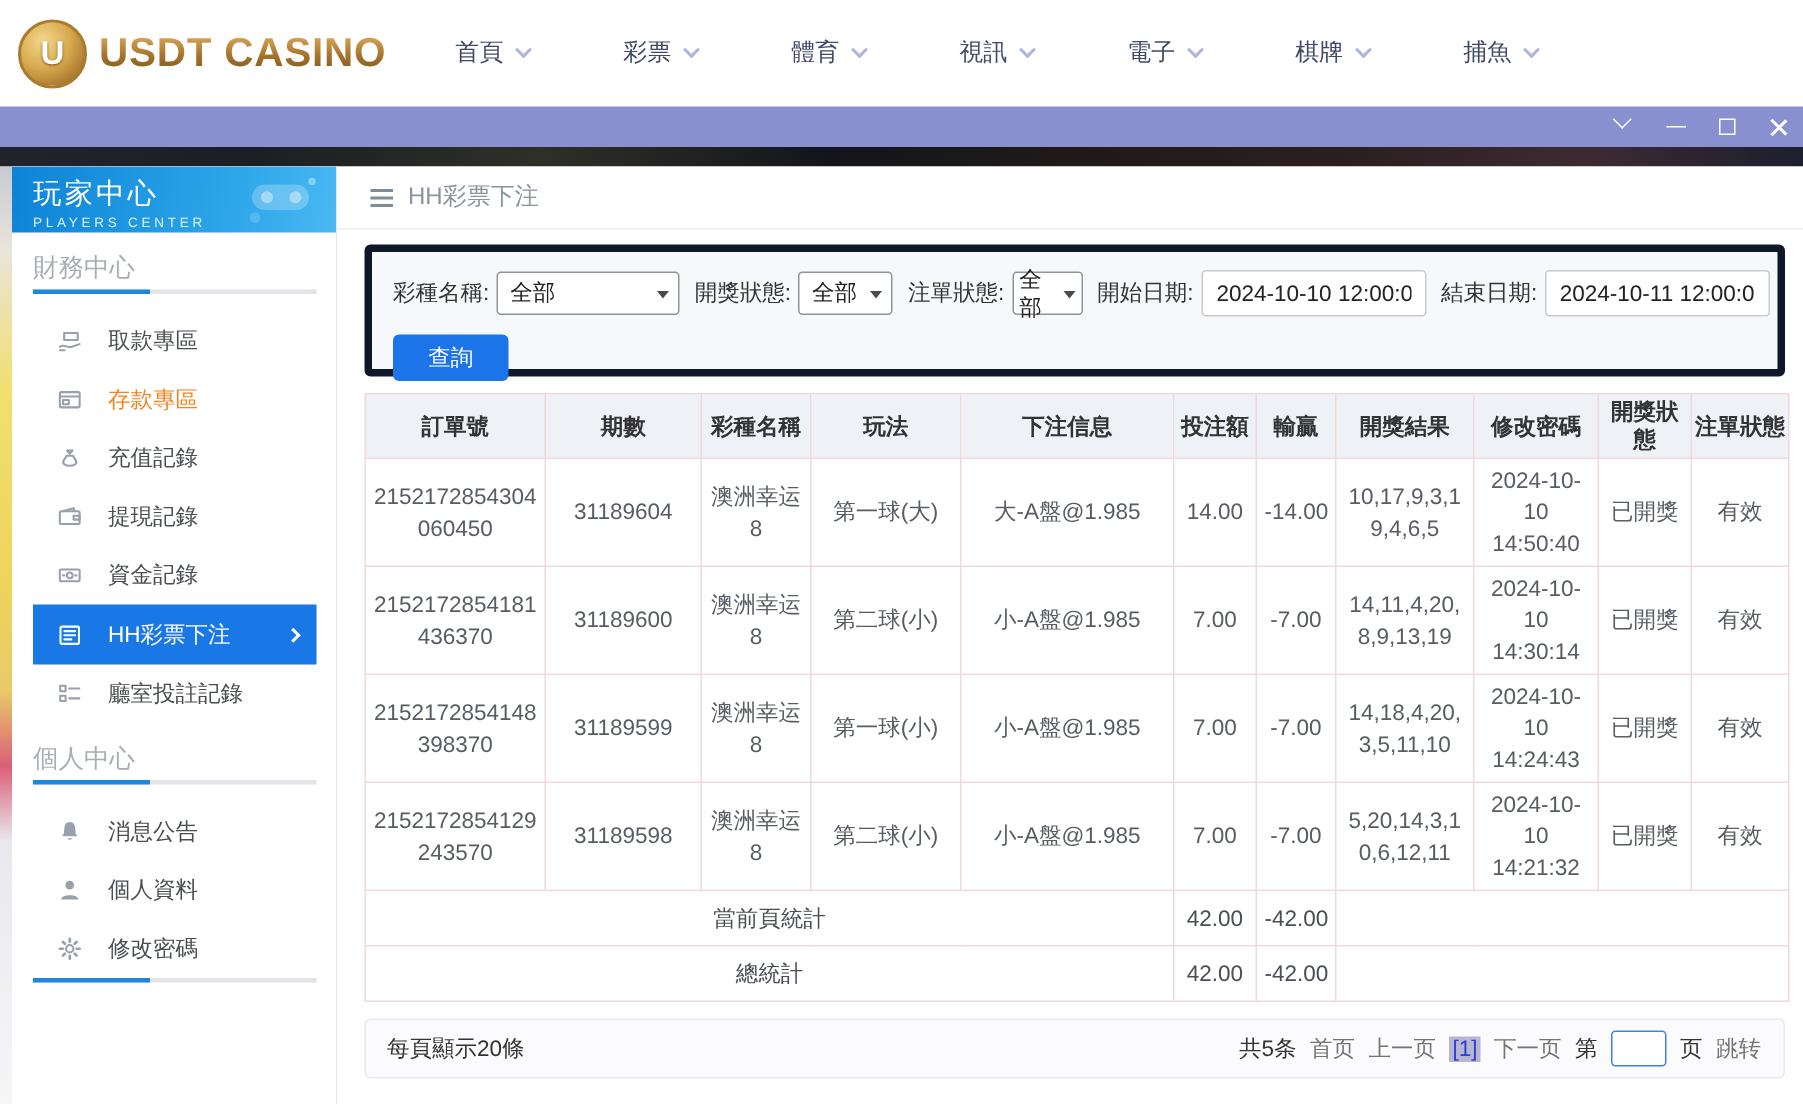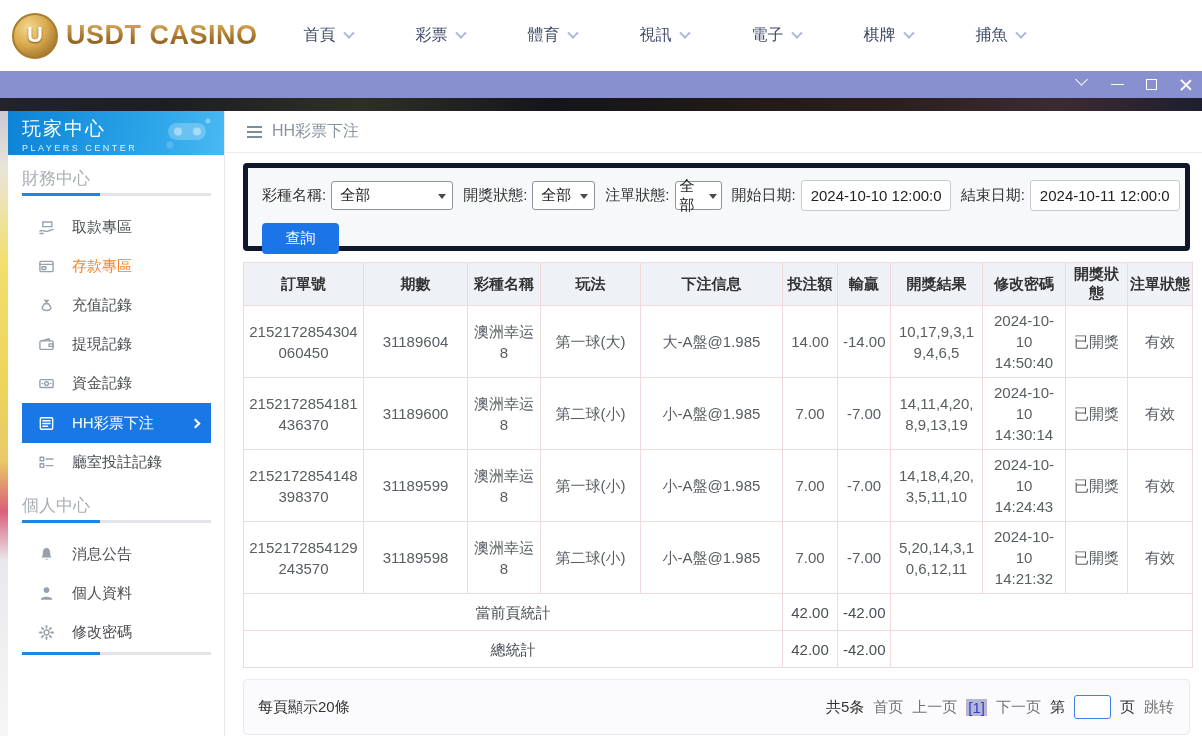--- a/index.html
+++ b/index.html
@@ -84,21 +84,21 @@
     border-radius:4px; font-size:15px; cursor:pointer; font-family:inherit; }
 
   .bet-table { position:absolute; left:18px; top:151px; width:949px; border-collapse:collapse; table-layout:fixed; }
   .bet-table th { background:#eef1f6; border:1px solid #f3d8db; height:41px; font-size:15px; color:#333; font-weight:bold; padding:2px; }
   .bet-table td { border:1px solid #f3d8db; font-size:15px; color:#585c63; text-align:center; padding:4px 5px; line-height:1.4; }
   .bet-table tr.data-row { height:57px; }
   .bet-table tr.summary-row { height:37px; }
   .bet-table tr.summary-row td { color:#4a4e55; }
   .bet-table td.c0, .bet-table td.c7 { word-break:break-all; }
 
-  .footer-bar { position:absolute; left:18px; top:568px; width:947px; height:56px; background:#fbfbfd;
+  .footer-bar { position:absolute; left:18px; top:568px; width:947px; height:40px; background:#fbfbfd;
     border:1px solid #e9e9ef; border-radius:4px; display:flex; align-items:center; justify-content:space-between;
     padding:0 15px 0 14px; font-size:15px; color:#333; }
   .pager { display:flex; align-items:center; gap:9px; }
   .plink { color:#737373; cursor:pointer; }
   .pcur { background:#b7b5cf; color:#2c3ed8; padding:0 2px; cursor:default; }
   .pjump-input { width:37px; height:24px; border:1px solid #3f7fe8; border-radius:3px; background:#fff;
     font-size:14px; text-align:center; font-family:inherit; }
 </style>
 </head>
 <body>

